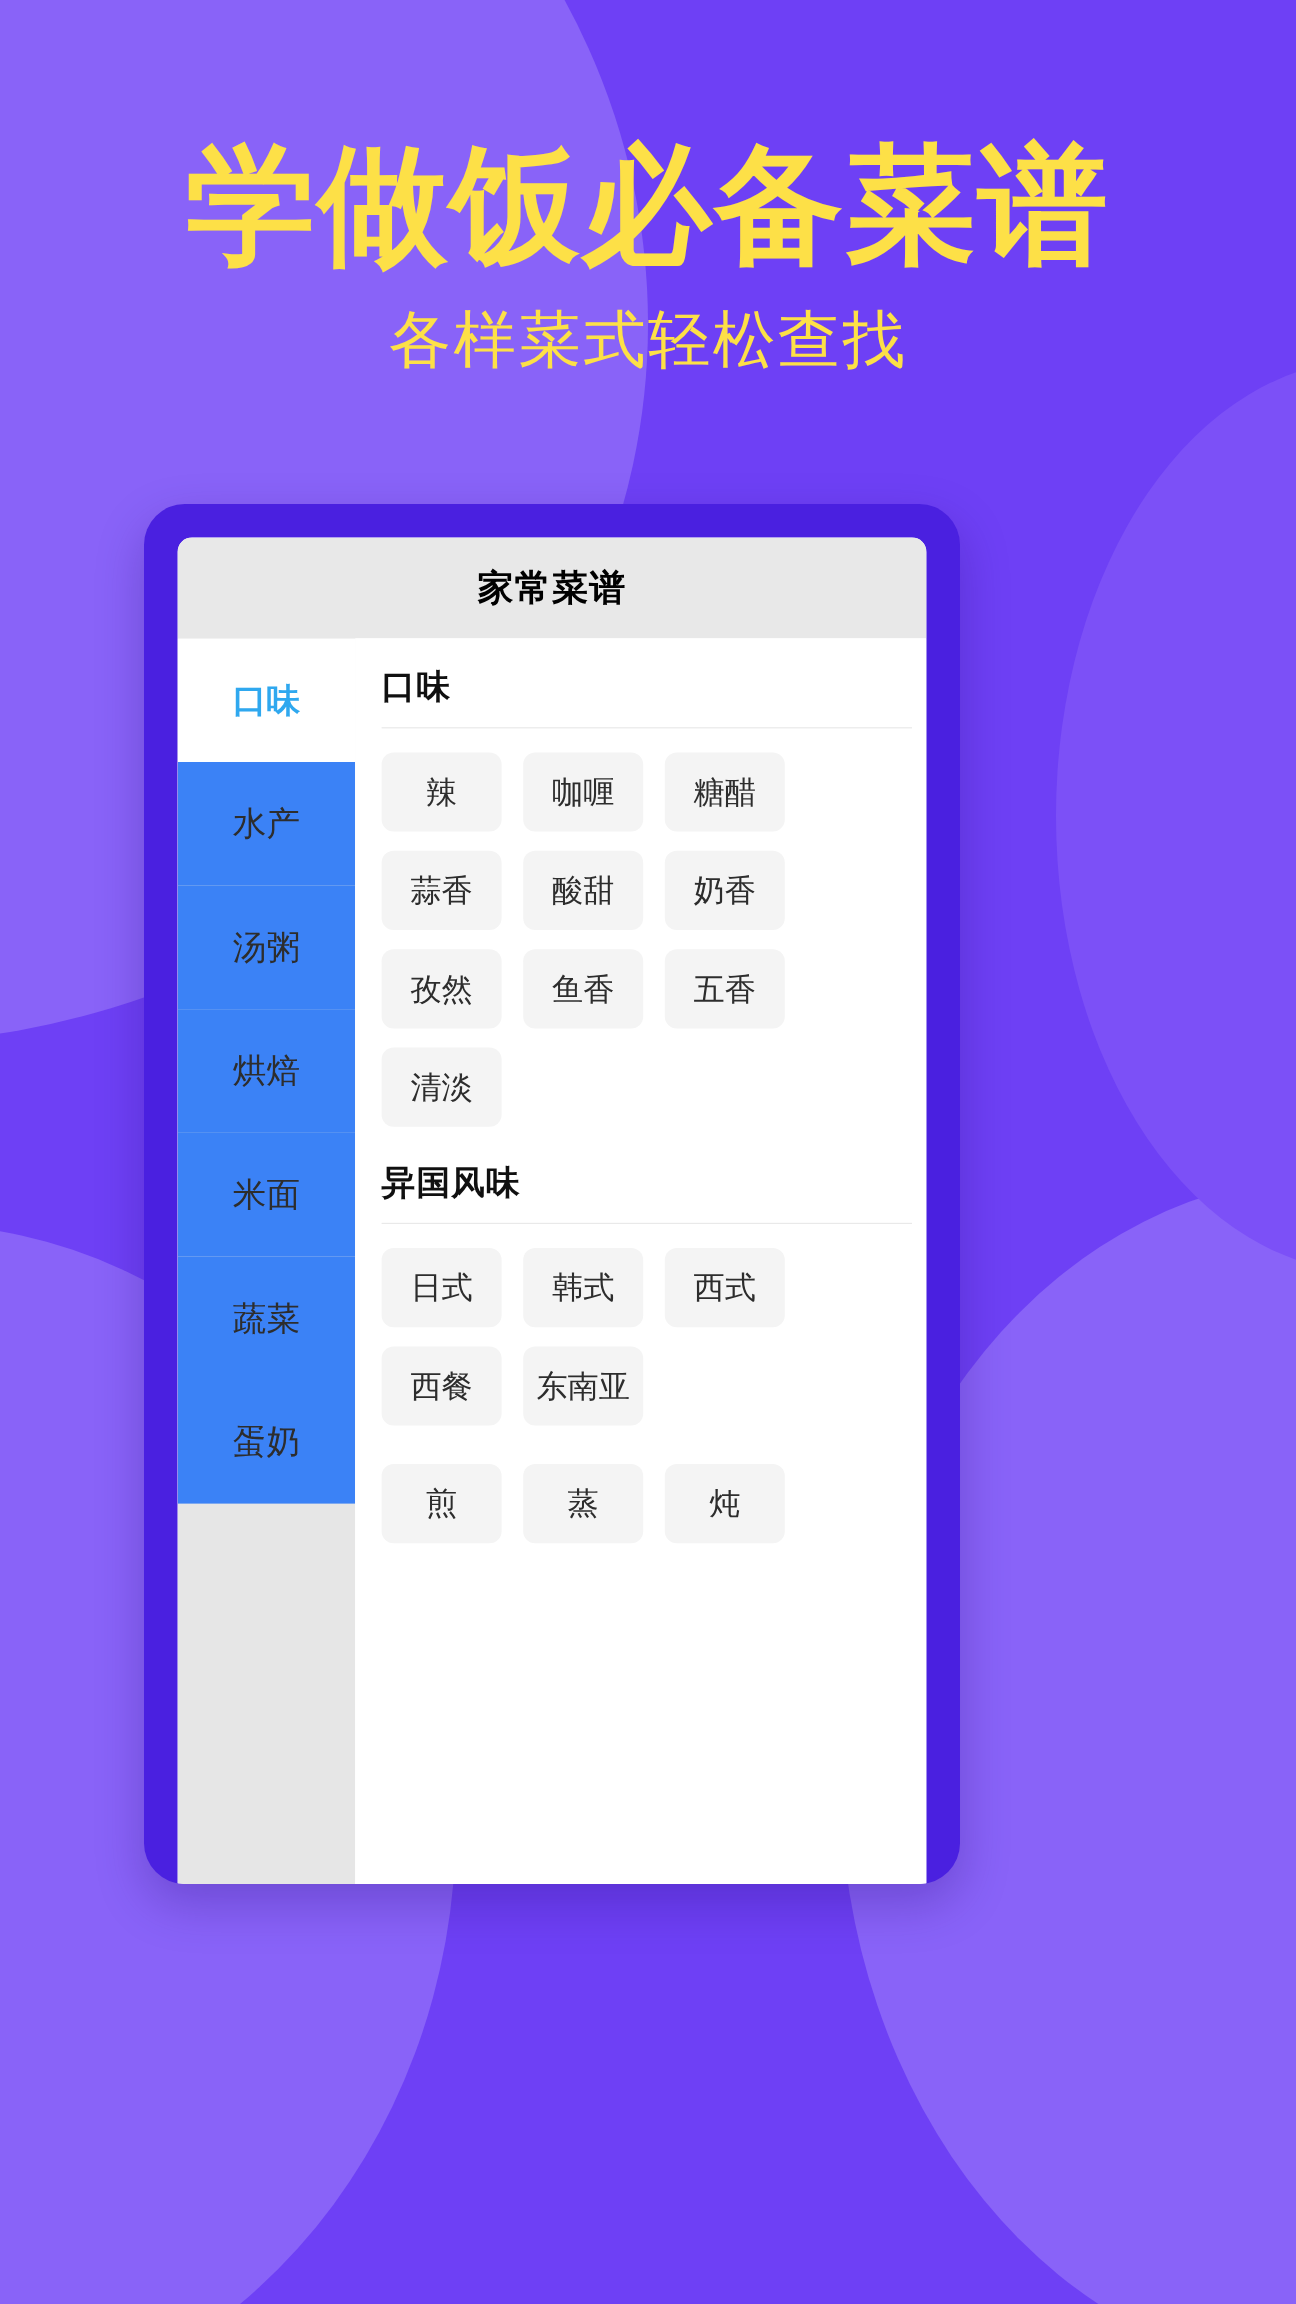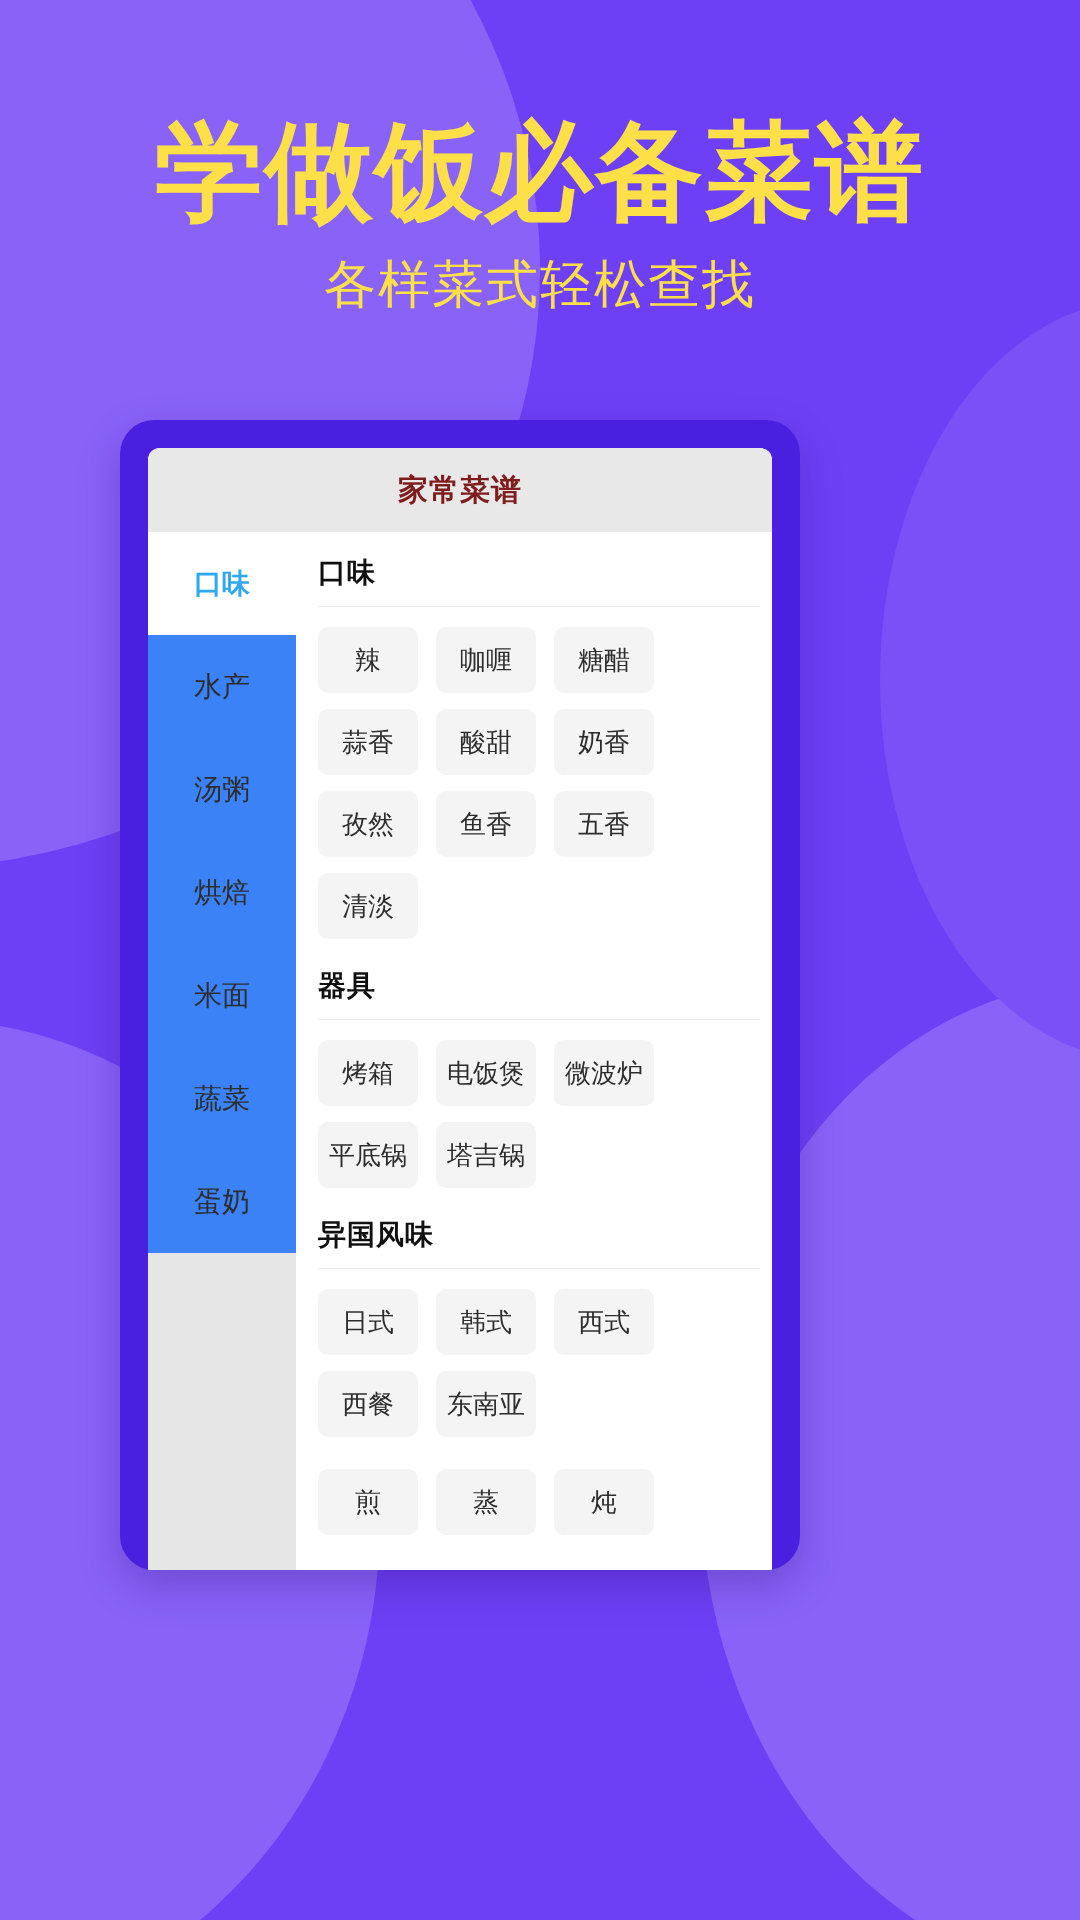--- a/index.html
+++ b/index.html
@@ -69,21 +69,21 @@
     position:relative;
   }
 
   
   #appbar {
     height:84px; flex:0 0 84px;
     background:#e8e8e8;
     display:flex; align-items:center; justify-content:center;
   }
   #appbar .app-title {
-    font-size:30px; font-weight:700; color:#7f1d1d;
+    font-size:30px; font-weight:700; color:#000000;
     letter-spacing:1px;
   }
 
   
   #appbody { flex:1 1 auto; display:flex; min-height:0; }
 
   
   #sidebar {
     flex:0 0 148px; width:148px;
     background:#e6e6e6;
@@ -187,30 +187,20 @@
               <div class="tag">蒜香</div>
               <div class="tag">酸甜</div>
               <div class="tag">奶香</div>
               <div class="tag">孜然</div>
               <div class="tag">鱼香</div>
               <div class="tag">五香</div>
               <div class="tag">清淡</div>
             </div>
           </div>
           <div class="section">
-            <div class="section-title">器具</div>
-            <div class="tag-grid">
-              <div class="tag">烤箱</div>
-              <div class="tag">电饭煲</div>
-              <div class="tag">微波炉</div>
-              <div class="tag">平底锅</div>
-              <div class="tag">塔吉锅</div>
-            </div>
-          </div>
-          <div class="section">
             <div class="section-title">异国风味</div>
             <div class="tag-grid">
               <div class="tag">日式</div>
               <div class="tag">韩式</div>
               <div class="tag">西式</div>
               <div class="tag">西餐</div>
               <div class="tag">东南亚</div>
             </div>
           </div>
           <div class="section">

